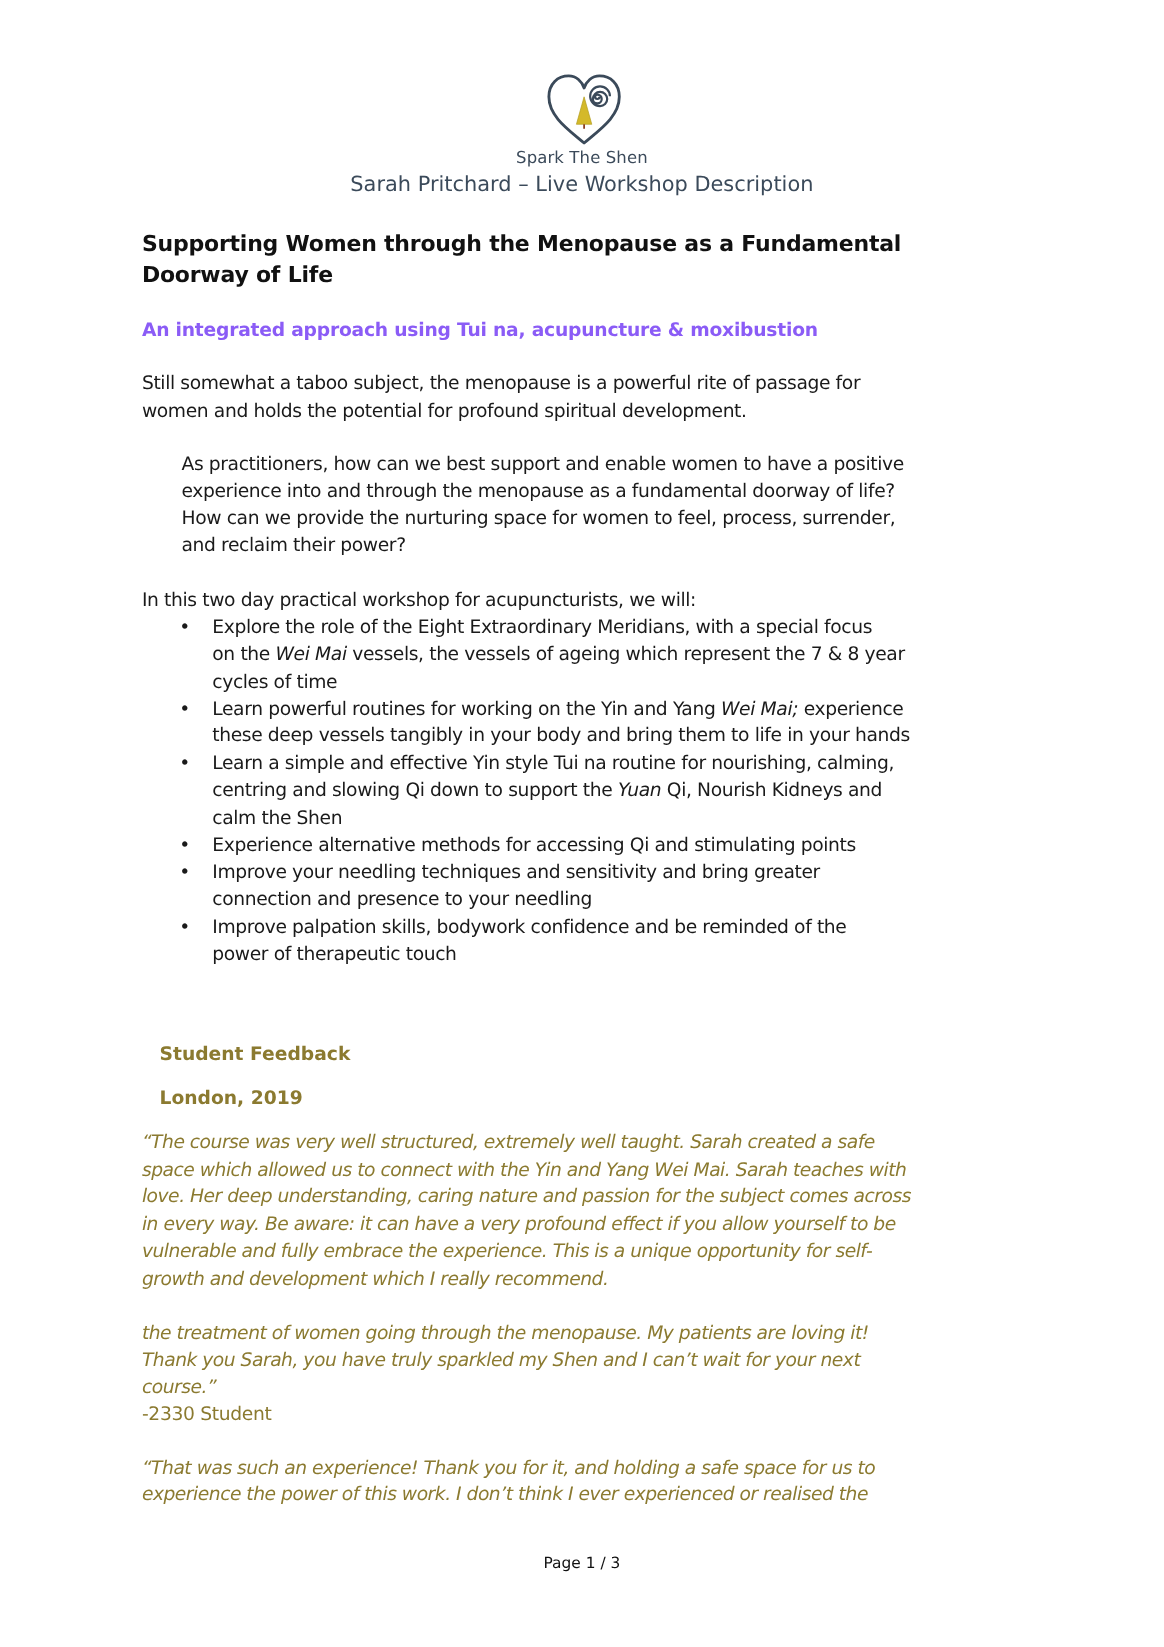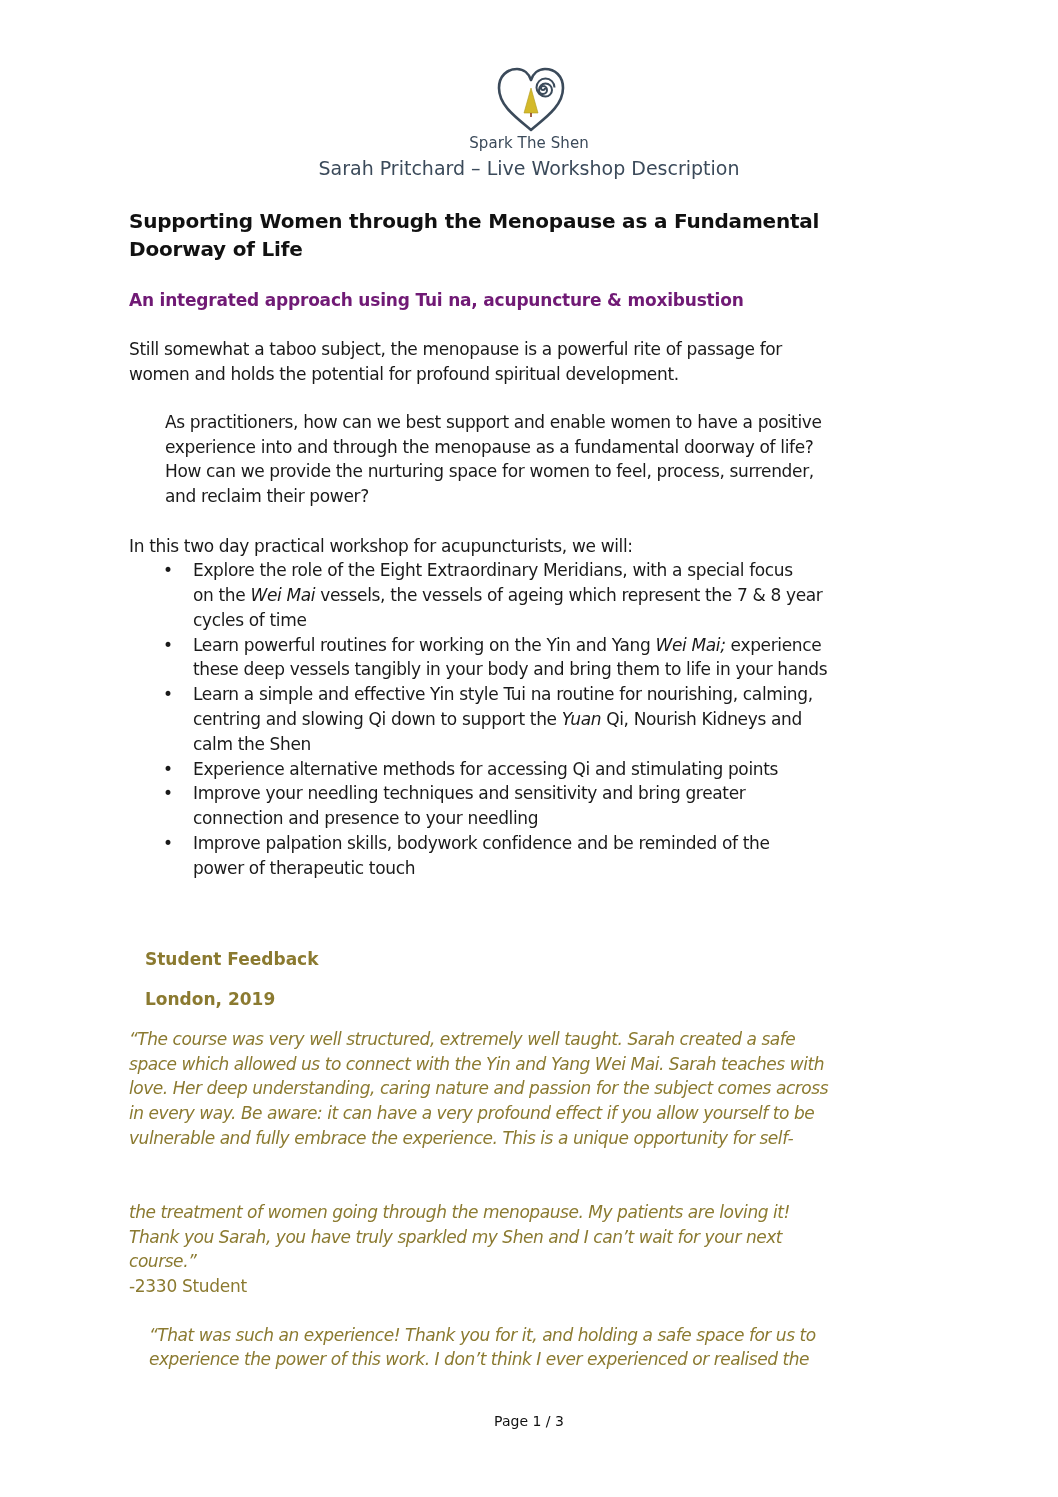--- a/index.html
+++ b/index.html
@@ -8,34 +8,34 @@
     font-family: "DejaVu Sans", sans-serif; color: #1a1a1a;
   }
   .page { position: absolute; left: 0; top: 0; width: 1058px; height: 1497px; }
   .logo { position: absolute; left: 495px; top: 66px; width: 72px; height: 68px; }
   .brand { position: absolute; left: 0; width: 1058px; top: 134px; text-align: center;
     font-size: 15px; color: #3b4a5a; letter-spacing: 0.1px; }
   .subtitle { position: absolute; left: 0; width: 1058px; top: 157px; text-align: center;
     font-size: 19px; color: #3b4a5a; }
   .content { position: absolute; left: 129px; top: 207px; width: 820px; }
   h1.title { font-size: 20px; font-weight: bold; margin: 0; line-height: 28px; color: #111; letter-spacing: -0.2px; }
-  h2.tagline { font-size: 17px; font-weight: bold; margin: 25px 0 0 0; line-height: 24px; color: #701a75; letter-spacing: -0.2px; }
+  h2.tagline { font-size: 17px; font-weight: bold; margin: 25px 0 0 0; line-height: 24px; color: #8b5cf6; letter-spacing: -0.2px; }
   p { font-size: 17px; line-height: 24.6px; margin: 0; letter-spacing: -0.35px; }
   .p1 { margin-top: 25px; }
   .p2 { margin-top: 24px; margin-left: 36px; }
   .p3 { margin-top: 25px; }
   ul.bullets { list-style: none; margin: 0; padding: 0; }
   ul.bullets li { position: relative; padding-left: 64px; font-size: 17px; line-height: 24.8px; letter-spacing: -0.35px; }
   ul.bullets li .dot { position: absolute; left: 34px; top: 0; }
   h3.fb-head { font-size: 17px; font-weight: bold; margin: 16px; line-height: 24px; color: #8b7a30; }
   .fb-section { position: absolute; left: 129px; top: 931px; width: 820px; }
   .loc { margin-top: 25px; }
   .quote { font-style: italic; font-size: 17px; line-height: 24.7px; letter-spacing: -0.45px; color: #8b7a30; margin: 0; }
   .attrib { font-size: 17px; line-height: 24.7px; color: #8b7a30; margin: 0; letter-spacing: -0.3px; }
-  .quote2 { margin-top: 24px; margin-left: 20px; }
+  .quote2 { margin-top: 24px; }
   .footer { position: absolute; left: 0; width: 1058px; top: 1413px; text-align: center; font-size: 14px; color: #111; }
 </style>
 </head>
 <body>
 
 <div class="page">
 
   <svg class="logo" viewBox="0 0 72 68">
     <path d="M36 64 C 22 52, 4 40, 4 22 C 4 10, 12 3, 22 3 C 29 3, 34 8, 36 14 C 38 8, 43 3, 50 3 C 60 3, 68 10, 68 22 C 68 40, 50 52, 36 64 Z" fill="none" stroke="#3b4a5a" stroke-width="2.6" stroke-linejoin="round"></path>
     <path d="M50 22 a2 2 0 1 1 -2 -2 a4 4 0 1 1 -4 4 a6.5 6.5 0 1 1 6.5 6.5 a9 9 0 1 1 9 -9" fill="none" stroke="#3b4a5a" stroke-width="2"></path>
@@ -105,21 +105,21 @@
 
   <div class="fb-section">
     <h3 class="fb-head">Student Feedback</h3>
     <h3 class="fb-head loc">London, 2019</h3>
     <p class="quote">
       <span>“The course was very well structured, extremely well taught. Sarah created a safe</span><br>
       <span>space which allowed us to connect with the Yin and Yang Wei Mai. Sarah teaches with</span><br>
       <span>love. Her deep understanding, caring nature and passion for the subject comes across</span><br>
       <span>in every way. Be aware: it can have a very profound effect if you allow yourself to be</span><br>
       <span>vulnerable and fully embrace the experience. This is a unique opportunity for self-</span><br>
-      <br>
+      <span>growth and development which I really recommend.</span><br>
       <br>
       <span>the treatment of women going through the menopause. My patients are loving it!</span><br>
       <span>Thank you Sarah, you have truly sparkled my Shen and I can’t wait for your next</span><br>
       <span>course.”</span>
     </p>
     <p class="attrib">-2330 Student</p>
     <p class="quote quote2">
       <span>“That was such an experience! Thank you for it, and holding a safe space for us to</span><br>
       <span>experience the power of this work. I don’t think I ever experienced or realised the</span>
     </p>

